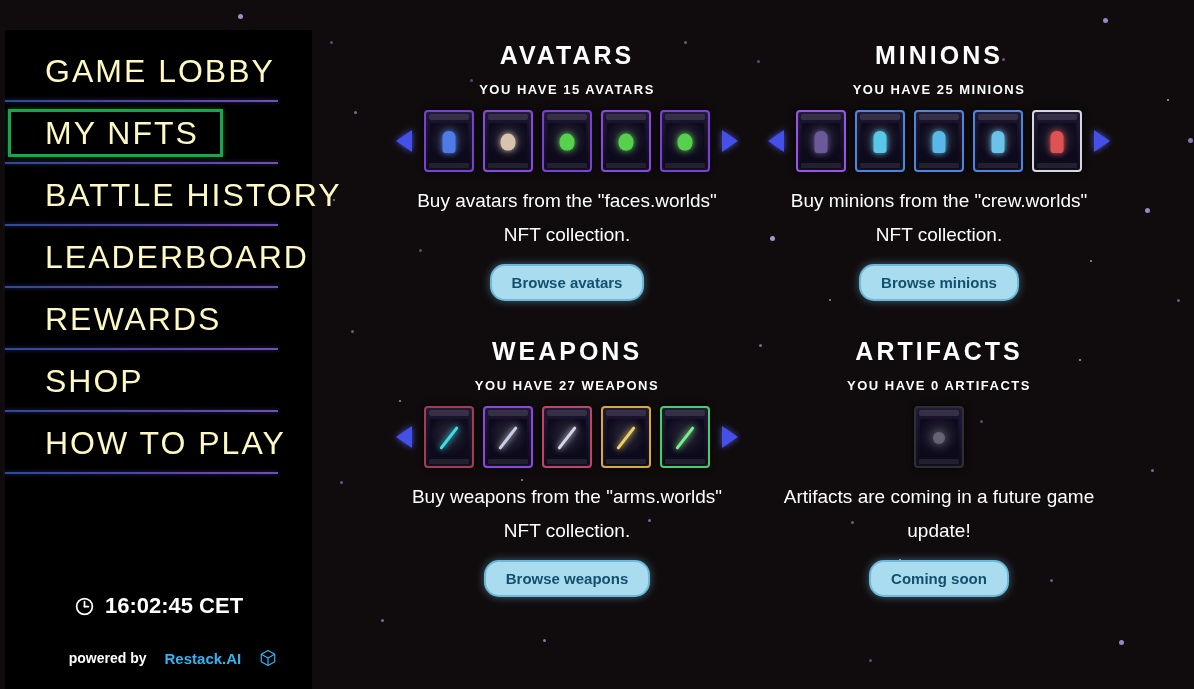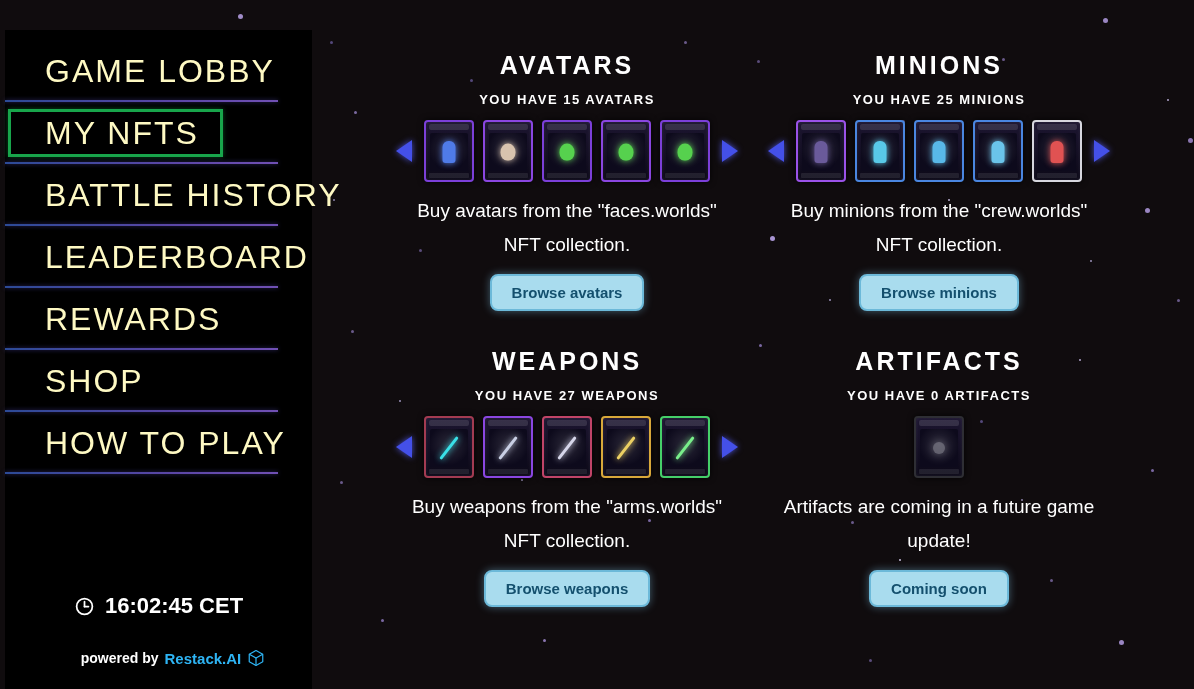--- a/index.html
+++ b/index.html
@@ -72,37 +72,37 @@
   }
 
   .sidebar-footer { position: absolute; left: 0; right: 0; bottom: 22px; text-align: center; }
   .clock-row {
     display: flex; align-items: center; justify-content: center; gap: 10px;
     font-size: 22px; font-weight: bold; color: #fff;
     margin-bottom: 30px;
   }
   .clock-row svg { display: block; }
   .powered-row {
-    display: flex; align-items: center; justify-content: center; gap: 6px;
+    display: flex; align-items: center; justify-content: center; gap: 18px;
     font-size: 14px; color: #fff; font-weight: 600; margin-left: 29px;
   }
   .powered-brand { color: #2eb4f4; font-size: 15px; font-weight: 600; }
   .powered-row svg { display: block; }
 
   
   .content {
     position: absolute; left: 312px; top: 0; right: 0; bottom: 0;
     display: grid;
     grid-template-columns: 372px 372px;
     grid-auto-rows: 296px;
     padding: 40px 0 0 69px;
   }
   .nft-section { text-align: center; }
   .section-title {
-    margin: 10px 0 12px;
+    margin: 0 0 12px;
     font-size: 25px; font-weight: bold;
     letter-spacing: 3px;
     color: #fff;
     line-height: 30px;
   }
   .section-count {
     font-size: 13px; font-weight: bold;
     letter-spacing: 1.5px;
     color: #fff;
     line-height: 16px;
@@ -169,21 +169,21 @@
     line-height: 34px;
     color: #fff;
     white-space: pre-line;
   }
   .browse-btn {
     font-family: "Liberation Sans", sans-serif;
     font-size: 15px; font-weight: bold;
     color: #14506e;
     background: #a9dcee;
     border: 2px solid #6cb9d9;
-    border-radius: 8px;
+    border-radius: 15px;
     padding: 8px 20px;
     cursor: pointer;
     box-shadow: 0 0 9px rgba(130, 200, 235, 0.45);
   }
 </style>
 </head>
 <body>
 
 <div class="star-layer stars-a"></div>
 <div class="star-layer stars-b"></div>

